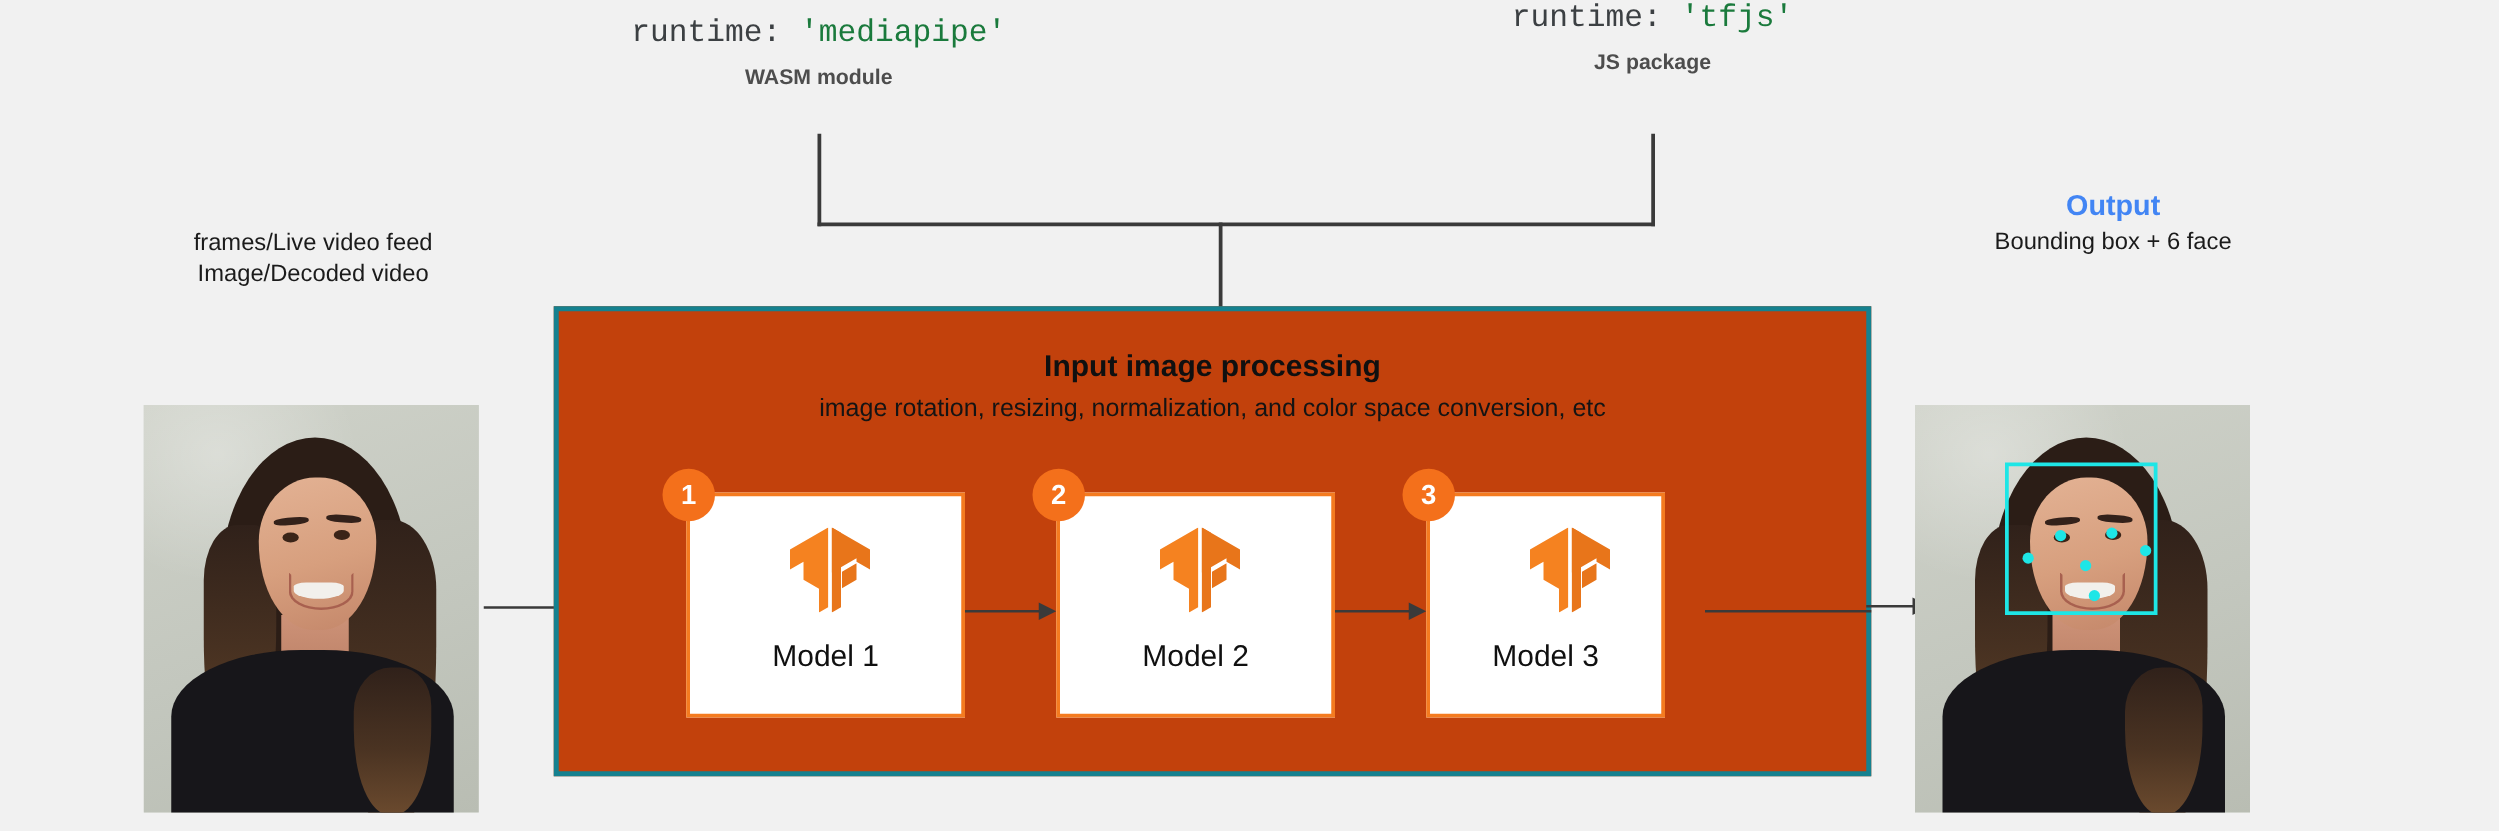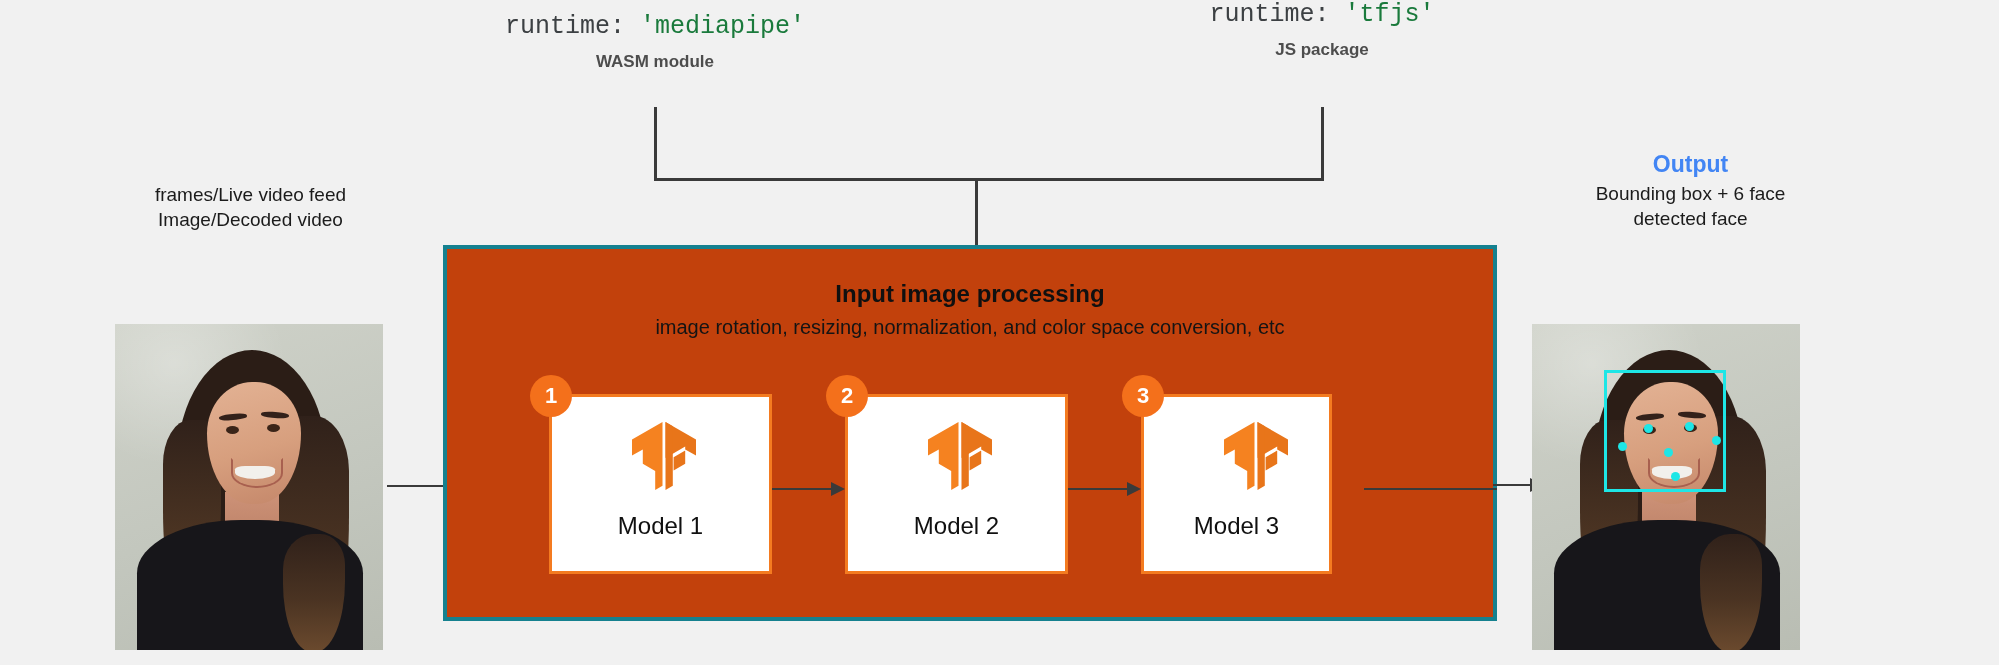--- a/index.html
+++ b/index.html
@@ -218,21 +218,20 @@
 <div class="abs bracket-line" style="left:975px; top:178px; width:3px; height:68px;"></div>
 
 <div class="abs io-block" style="left:108px; top:182px; width:285px;">
   <div class="io-desc">frames/Live video feed</div>
   <div class="io-desc">Image/Decoded video</div>
 </div>
 
 <div class="abs io-block" style="left:1548px; top:150px; width:285px;">
   <div class="io-title" style="color:#4285f4;">Output</div>
   <div class="io-desc">Bounding box + 6 face</div>
-  <div class="io-desc">detected face</div>
 </div>
 
 <div class="photo" style="left:115px; top:324px; width:268px; height:326px;">
   <div class="bg"></div>
   <div class="hair" style="left:62px;  top:26px;  width:150px; height:205px;"></div>
   <div class="hair-side" style="left:48px;  top:96px;  width:58px;  height:200px;"></div>
   <div class="hair-side" style="left:158px; top:92px;  width:76px;  height:250px; border-radius:40% 46% 42% 52% / 22% 22% 60% 58%;"></div>
   <div class="neck" style="left:110px; top:168px; width:54px;  height:62px;"></div>
   <div class="body" style="left:22px;  top:196px; width:226px; height:140px;"></div>
   <div class="face" style="left:92px;  top:58px;  width:94px;  height:122px;"></div>

